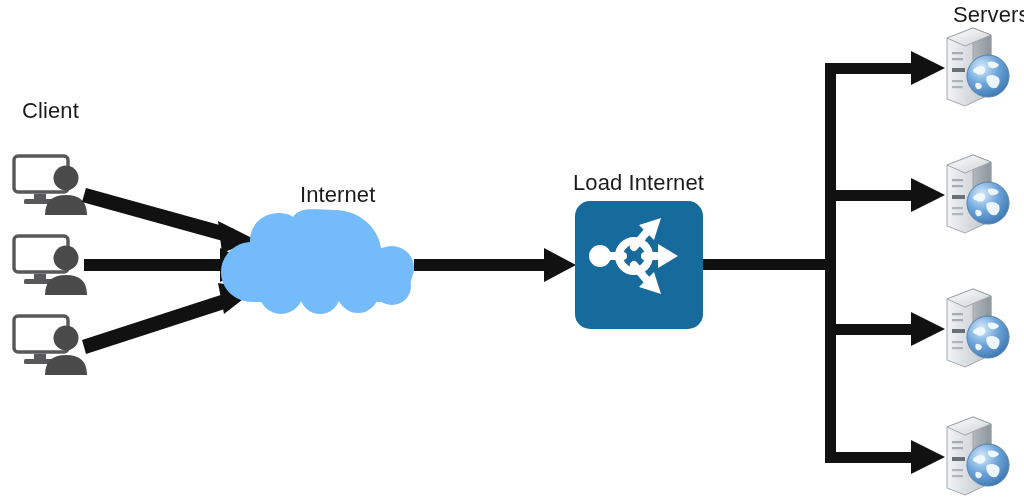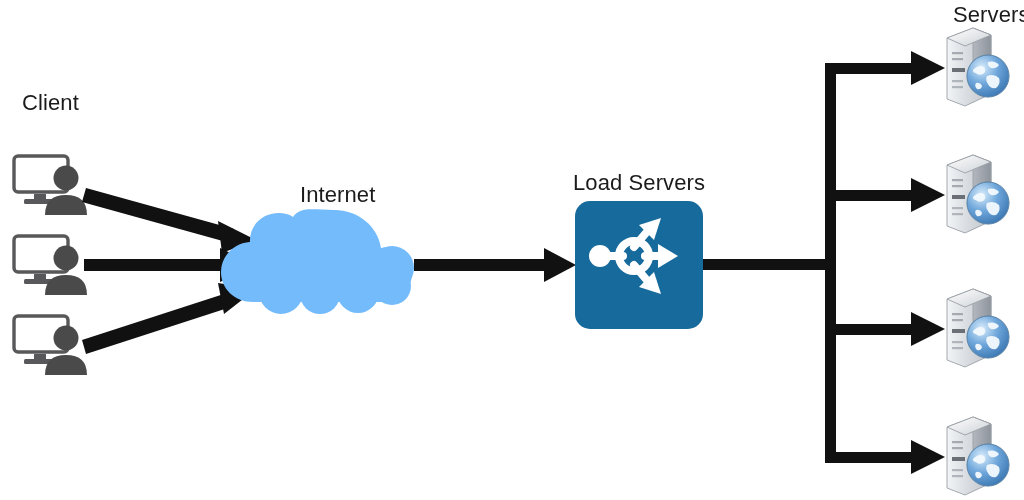--- a/index.html
+++ b/index.html
@@ -30,21 +30,21 @@
   .diagram-label {
     position: absolute;
     color: #1b1b1b;
     font-family: "Liberation Sans", sans-serif;
     font-size: 22px;
     font-weight: 400;
     letter-spacing: 0.1px;
     white-space: nowrap;
     line-height: 1;
   }
-  #label-client   { left: 22px;  top: 92px; }
+  #label-client   { left: 22px;  top: 100px; }
   #label-internet { left: 300px; top: 184px; }
   #label-lb       { left: 573px; top: 172px; }
   #label-servers  { left: 953px; top: 4px;   }
 </style>
 </head>
 <body>
 
 <div id="diagram-root">
 
   <svg id="diagram-svg" viewBox="0 0 1024 500" xmlns="http://www.w3.org/2000/svg">
@@ -229,17 +229,17 @@
       <g transform="translate(943,415)">
         <use href="#server-globe-glyph"></use>
       </g>
     </g>
   </svg>
 
   <div class="diagram-label" id="label-client">Client</div>
 
   <div class="diagram-label" id="label-internet">Internet</div>
 
-  <div class="diagram-label" id="label-lb">Load Servers</div>
+  <div class="diagram-label" id="label-lb">Load Internet</div>
 
   <div class="diagram-label" id="label-servers">Servers</div>
 
 </div>
 
 </body></html>

